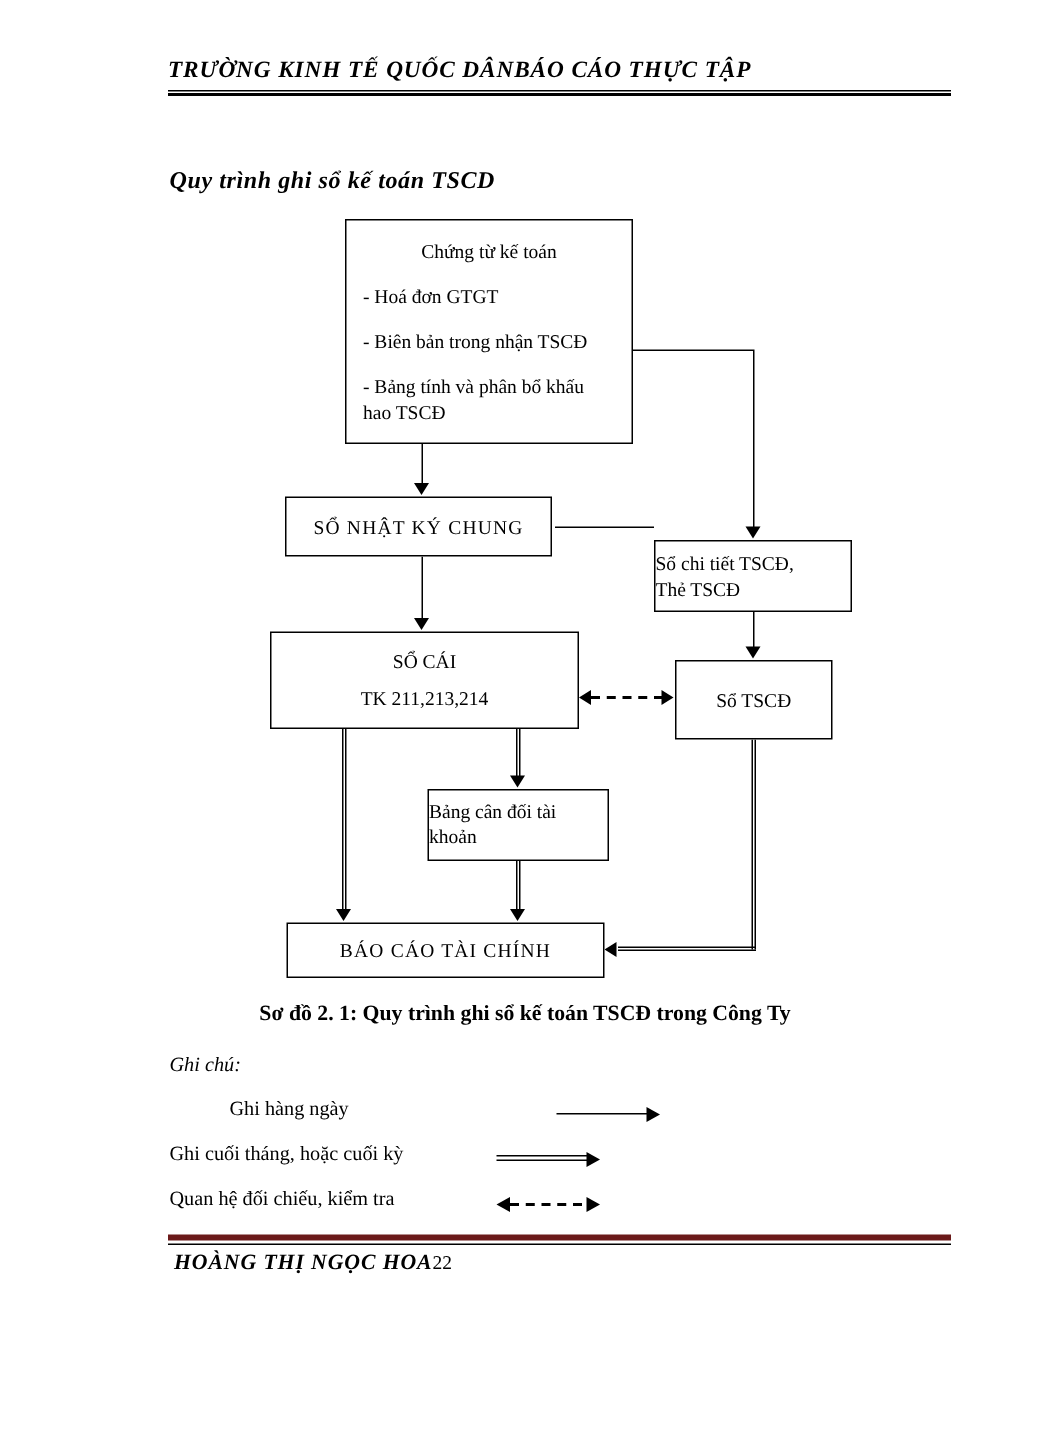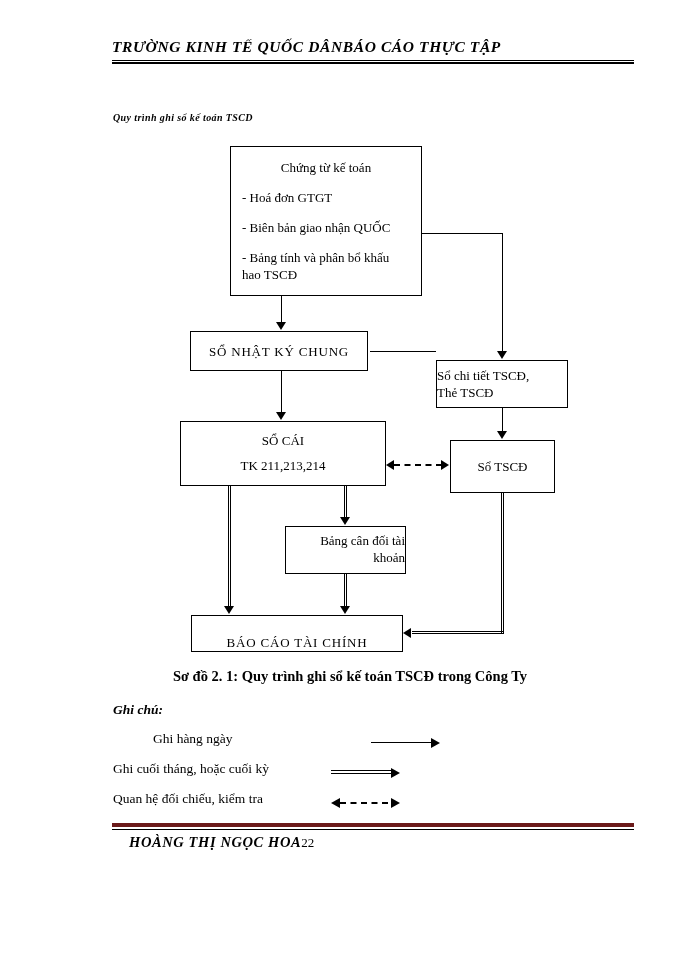--- a/index.html
+++ b/index.html
@@ -48,21 +48,21 @@
     box-sizing: border-box;
   }
 
   
   .section-title {
     position: absolute;
     left: 113px;
     top: 112px;
     font-style: italic;
     font-weight: bold;
-    font-size: 10px;
+    font-size: 16px;
     letter-spacing: 0.4px;
     white-space: nowrap;
   }
 
   
   .chart {
     position: absolute;
     left: 0;
     top: 0;
     width: 592px;
@@ -116,27 +116,27 @@
   
   #node-fab {
     left: 450px; top: 440px; width: 105px; height: 53px;
     display: flex; align-items: center; justify-content: center;
   }
 
   
   #node-tb {
     left: 285px; top: 526px; width: 121px; height: 48px;
     padding-top: 5px;
-    text-align: right;
+    text-align: left;
   }
 
   
   #node-fs {
     left: 191px; top: 615px; width: 212px; height: 37px;
-    display: flex; align-items: flex-end; justify-content: center;
+    display: flex; align-items: center; justify-content: center;
     letter-spacing: 0.8px;
   }
 
   
   .conn { position: absolute; z-index: 1; }
   .vline { width: 0; border-left: 1px solid #000; }
   .hline { height: 0; border-top: 1px solid #000; }
   .vline2 { width: 3px; border-left: 1px solid #000; border-right: 1px solid #000; box-sizing: border-box; }
   .hline2 { height: 3px; border-top: 1px solid #000; border-bottom: 1px solid #000; box-sizing: border-box; }
   .dashline {
@@ -179,21 +179,21 @@
     font-weight: bold;
     font-size: 14.5px;
     white-space: nowrap;
   }
 
   
   .legend-title {
     position: absolute;
     left: 113px;
     top: 702px;
-    font-weight: bold;
+    font-weight: normal;
     font-style: italic;
     font-size: 13.5px;
   }
   .legend-row {
     position: absolute;
     left: 113px;
     height: 20px;
     width: 290px;
     font-size: 13.5px;
     white-space: nowrap;
@@ -241,21 +241,21 @@
     box-sizing: border-box;
   }
   .footer-rule .thick {
     position: absolute; left: 0; top: 0; width: 100%; height: 4px;
   }
   .footer-rule .thin {
     position: absolute; left: 0; top: 6px; width: 100%; height: 1px;
   }
   .footer {
     position: absolute;
-    left: 129px;
+    left: 116px;
     top: 834px;
     width: 522px;
     font-style: italic;
     font-weight: bold;
     font-size: 14.5px;
     letter-spacing: 0.6px;
     white-space: nowrap;
   }
   .footer .pageno {
     font-style: normal;
@@ -306,21 +306,21 @@
     <div class="conn vline2" style="left:344px; top:574px; height:34px;"></div>
     <div class="arrow-down" style="left:340px; top:606px;"></div>
 
     <div class="conn vline2" style="left:501px; top:493px; height:140px;"></div>
     <div class="conn hline2" style="left:412px; top:631px; width:92px;"></div>
     <div class="arrow-left" style="left:403px; top:628px;"></div>
 
     <div class="node" id="node-docs">
       <span class="ln title">Chứng từ kế toán</span>
       <span class="ln item">- Hoá đơn GTGT</span>
-      <span class="ln item">- Biên bản giao nhận QUỐC</span>
+      <span class="ln item">- Biên bản trong nhận TSCĐ</span>
       <span class="ln">- Bảng tính và phân bổ khấu</span>
       <span class="ln">hao TSCĐ</span>
     </div>
 
     <div class="node" id="node-journal">
       <span class="ln">SỔ NHẬT KÝ CHUNG</span>
     </div>
 
     <div class="node" id="node-detail">
       <span class="ln">Sổ chi tiết TSCĐ,</span>

